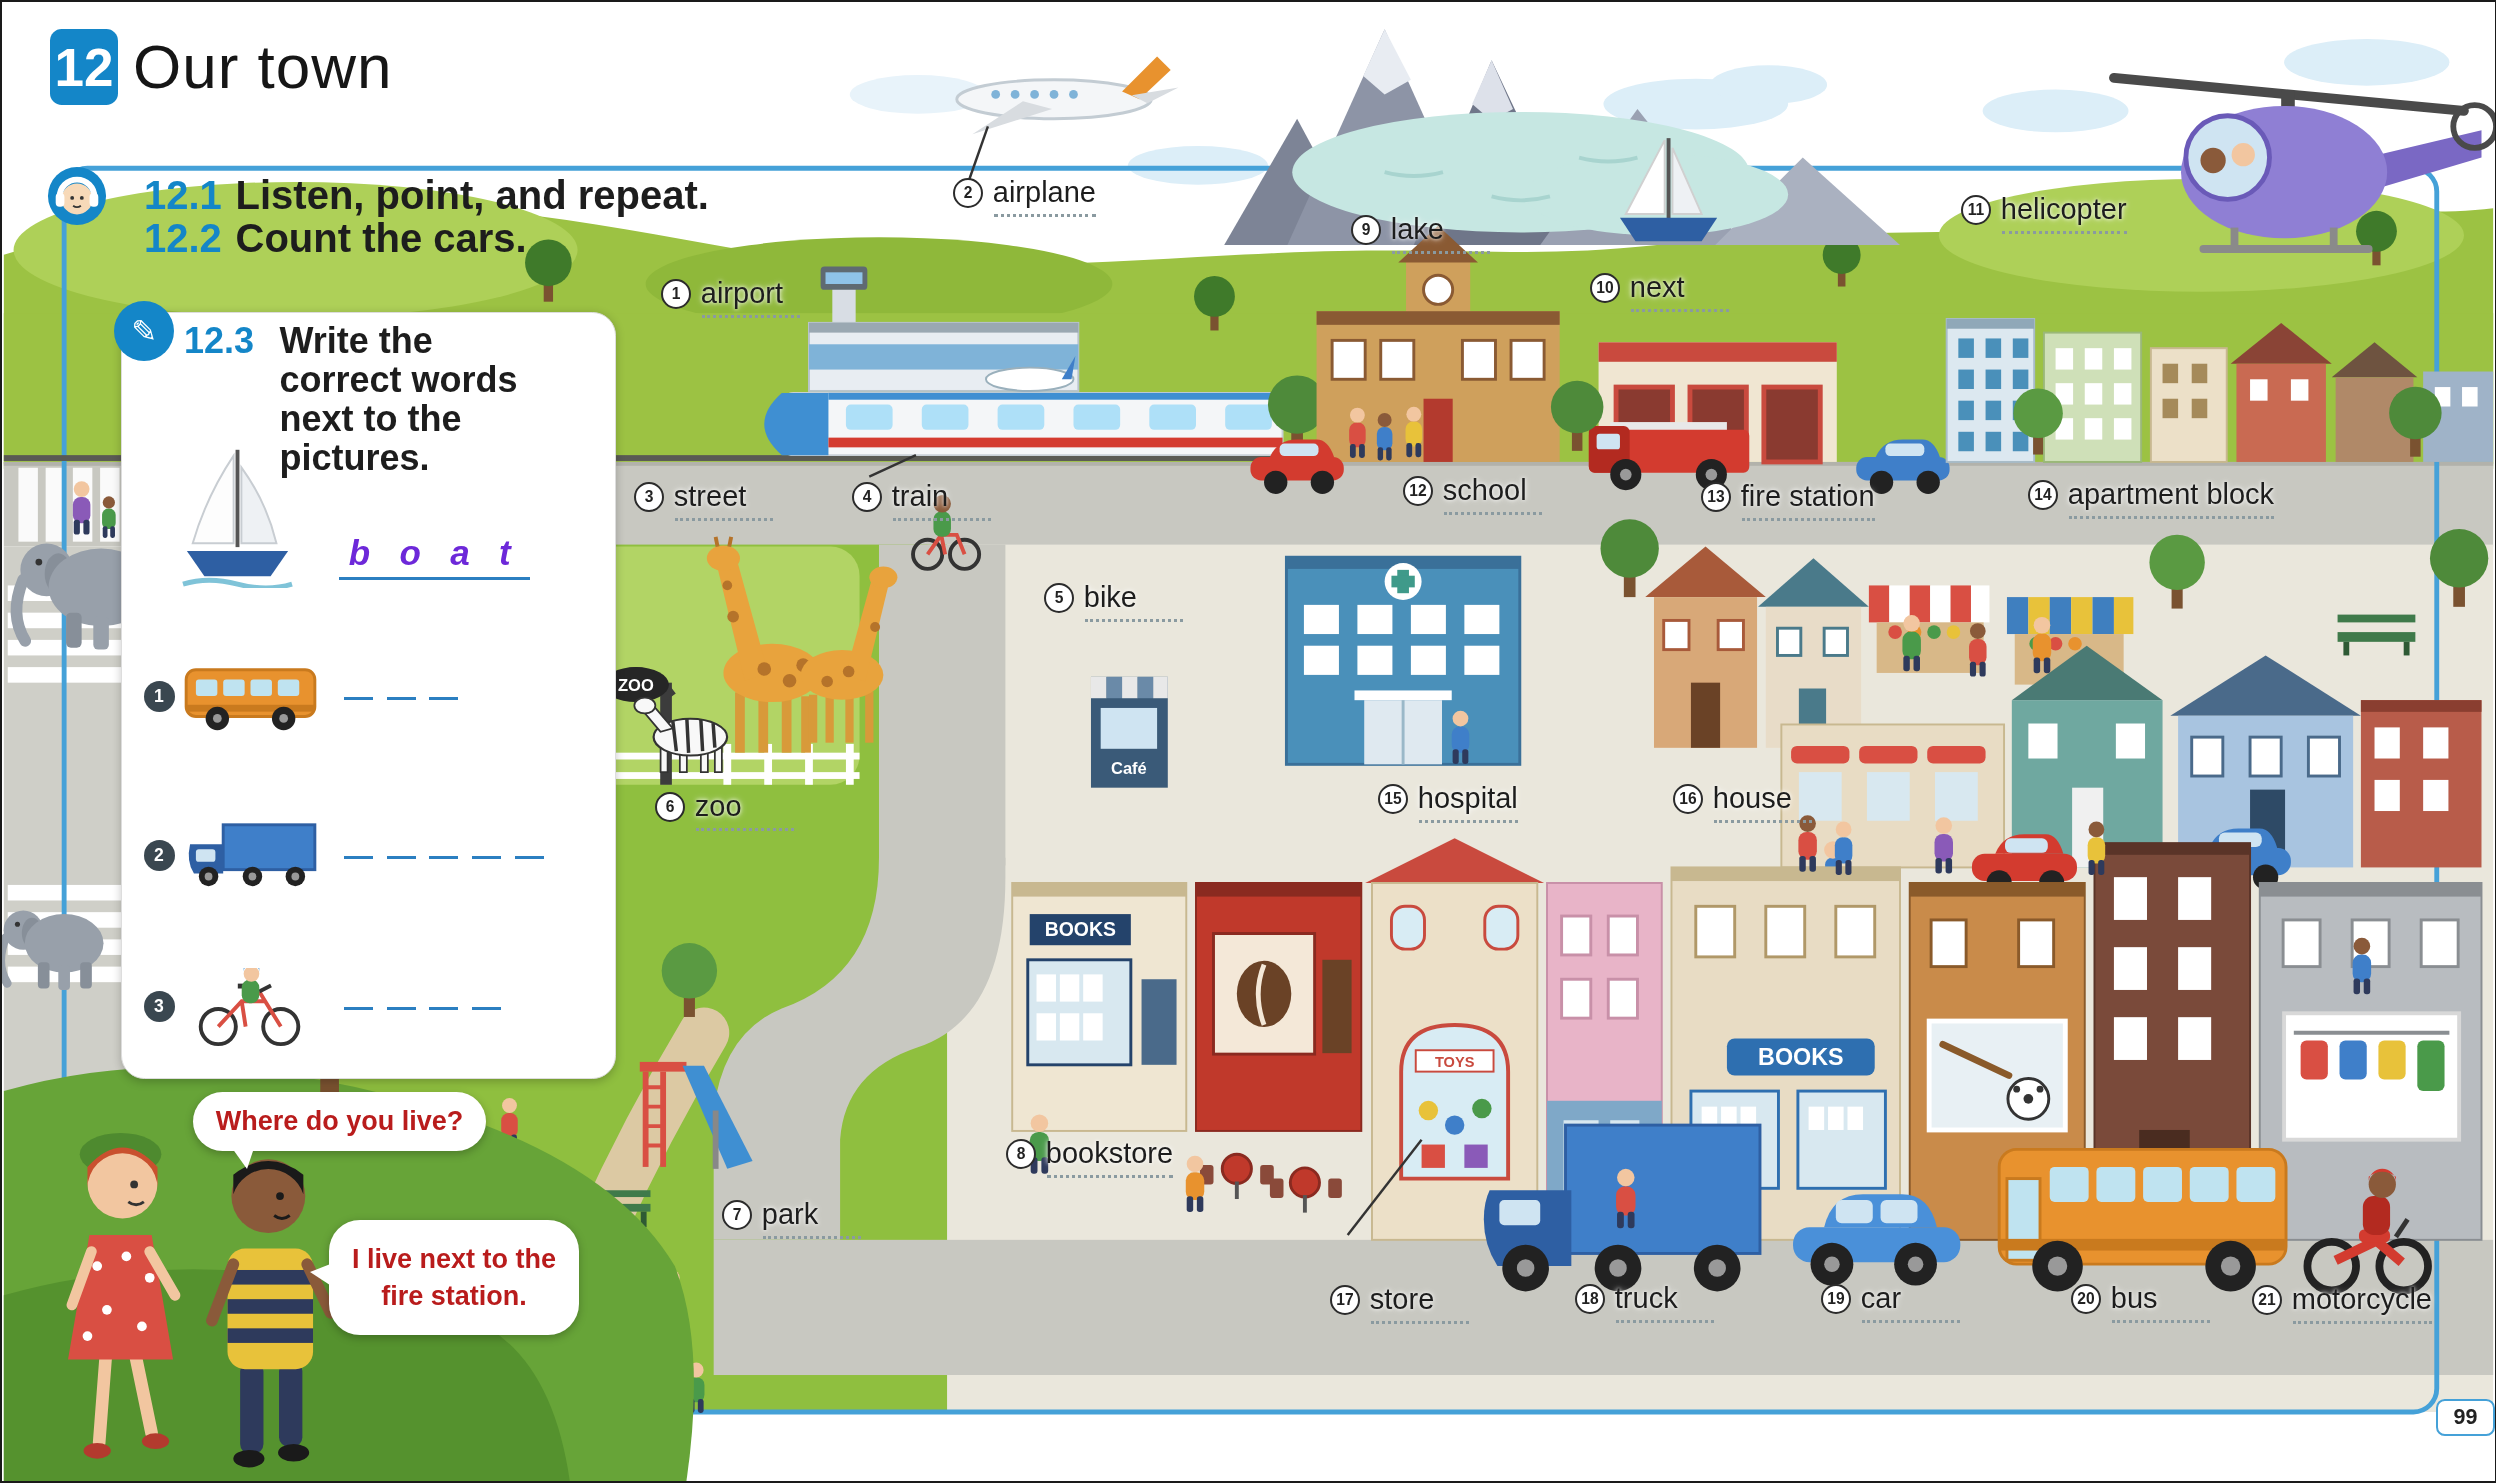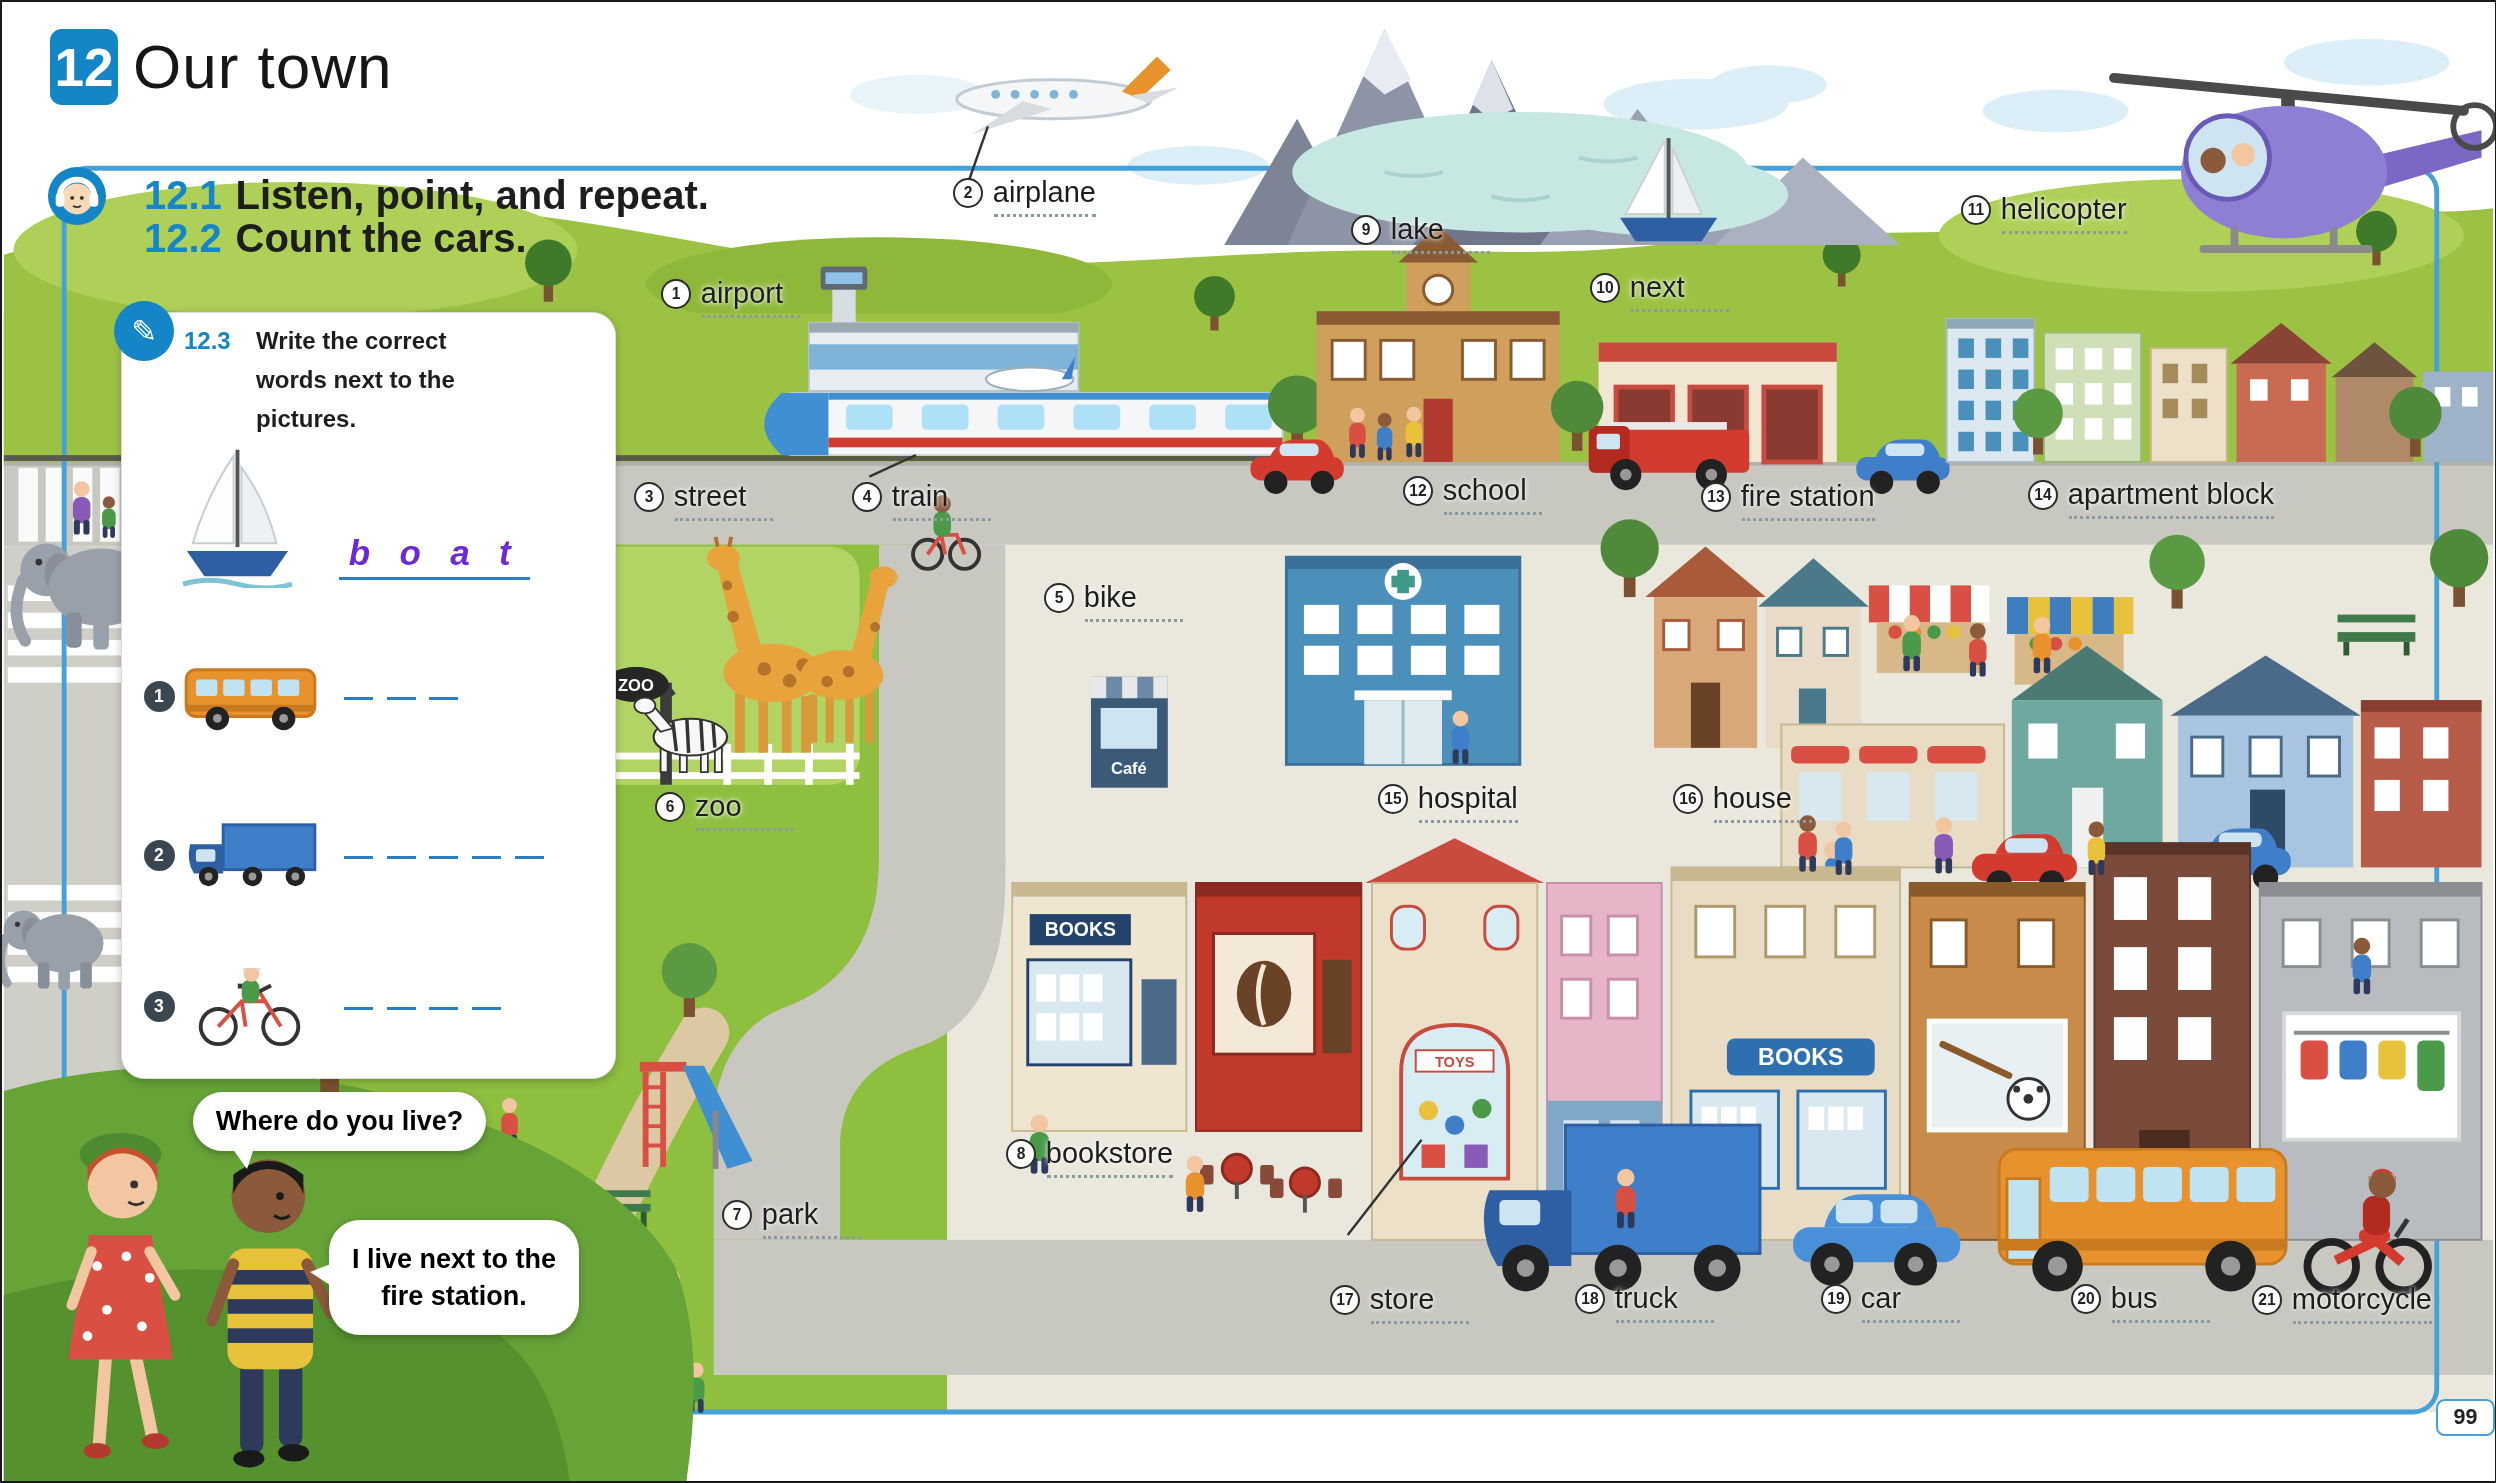--- a/index.html
+++ b/index.html
@@ -19,21 +19,21 @@
   
   .listen-icon{position:absolute;left:45px;top:164px;z-index:40;}
   .instr{position:absolute;left:142px;top:172px;z-index:40;font-size:40px;color:#1d1d1d;font-weight:700;line-height:43px;}
   .exnum{color:#1486c8;font-weight:700;margin-right:13.7px;}
 
   
   .ws{position:absolute;left:119px;top:310px;width:493px;height:765px;background:#fff;border:1px solid #ddd;
     border-radius:23.4px;box-shadow:0 2.9px 9.8px rgba(0,0,0,.22);z-index:35;}
   .ws-pencil{position:absolute;left:-7.8px;top:-11.7px;width:60px;height:60px;background:#1486c8;border-radius:50%;
     color:#fff;font-size:31px;display:flex;align-items:center;justify-content:center;}
-  .ws-instr{position:absolute;left:62px;top:7.8px;font-size:24px;color:#1d1d1d;font-weight:700;line-height:39px;}
+  .ws-instr{position:absolute;left:62px;top:7.8px;font-size:36px;color:#1d1d1d;font-weight:700;line-height:39px;}
   .ws-instr .extext{display:inline-block;width:244px;vertical-align:top;margin-left:11.7px;}
   .ws-example-icon{position:absolute;left:57px;top:129px;}
   .ws-answer{position:absolute;left:217px;top:220px;font-size:35px;font-style:italic;font-weight:700;color:#6d28d9;
     letter-spacing:9.8px;border-bottom:3.9px solid #2b7fc1;padding:0 9.8px 3.9px 9.8px;}
   .ws-row{position:absolute;left:0;width:100%;height:88px;}
   .ws-num{position:absolute;left:21.5px;top:25px;width:31px;height:31px;border-radius:50%;background:#3a4750;color:#fff;
     font-size:17.6px;font-weight:700;display:flex;align-items:center;justify-content:center;}
   .ws-icon{position:absolute;left:60px;top:2px;}
   .ws-blanks{position:absolute;left:222px;top:19.5px;}
   .dash{display:inline-block;width:29px;height:21.5px;border-bottom:3.9px solid #2b7fc1;margin-right:13.7px;}
@@ -41,21 +41,21 @@
   
   .vocab{position:absolute;display:flex;flex-direction:column;z-index:30;}
   .vrow{display:flex;align-items:center;gap:9.8px;}
   .vnum{width:30px;height:30px;border:2.9px solid #2b2b2b;border-radius:50%;background:#fff;box-sizing:border-box;
     display:flex;align-items:center;justify-content:center;font-size:15.6px;font-weight:700;color:#222;flex:0 0 auto;}
   .vword{font-size:29px;color:#1d1d1d;white-space:nowrap;text-shadow:0 0 3.9px rgba(255,255,255,.9),0 0 7.8px rgba(255,255,255,.7);}
   .dots{align-self:stretch;min-width:98px;margin-left:41px;margin-top:4.9px;height:0;border-bottom:3.9px dotted #8a9aa0;}
 
   
   .bubble{position:absolute;background:#fff;border-radius:31px;box-shadow:0 2.9px 8.8px rgba(0,0,0,.25);
-    display:flex;align-items:center;justify-content:center;text-align:center;font-size:27px;color:#000000;font-weight:700;z-index:30;}
+    display:flex;align-items:center;justify-content:center;text-align:center;font-size:27px;color:#b91c1c;font-weight:700;z-index:30;}
   .bubble.q{left:191px;top:1090px;width:293px;height:59px;}
   .bubble.q::after{content:'';position:absolute;left:39px;bottom:-17.6px;width:0;height:0;
     border-left:15.6px solid transparent;border-right:7.8px solid transparent;border-top:21.5px solid #fff;}
   .bubble.a{left:327px;top:1218px;width:250px;height:115px;line-height:37px;}
   .bubble.a::after{content:'';position:absolute;left:-19.5px;top:43px;width:0;height:0;
     border-top:9.8px solid transparent;border-bottom:15.6px solid transparent;border-right:23.4px solid #fff;}
 
   .pagenum{position:absolute;width:59px;height:37px;background:#fff;border:2.9px solid #45a1d8;border-radius:8.8px;
     display:flex;align-items:center;justify-content:center;font-size:21.5px;font-weight:700;color:#222;z-index:45;box-sizing:border-box;}
 </style>

